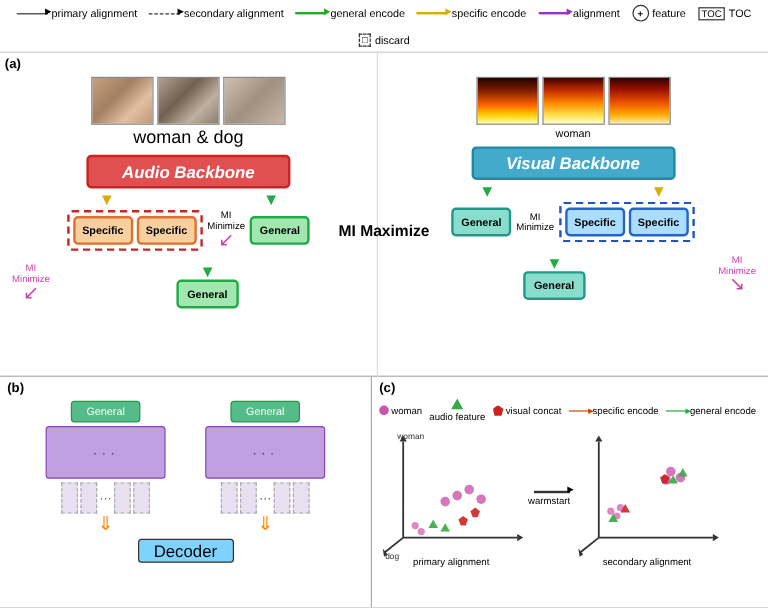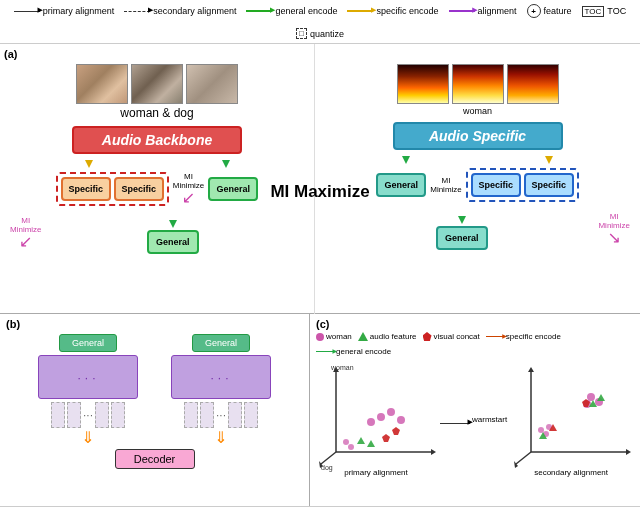--- a/index.html
+++ b/index.html
@@ -77,38 +77,38 @@
   <div class="legend-item">
     <span style="display:inline-block;width:14px;height:14px;border:1.5px solid #333;border-radius:50%;text-align:center;line-height:13px;font-size:8px;font-weight:bold;">+</span>
     <span>feature</span>
   </div>
   <div class="legend-item">
     <span style="font-size:8px;border:1px solid #333;padding:0 2px;">TOC</span>
     <span>TOC</span>
   </div>
   <div class="legend-item">
     <span style="font-size:8px;border:1px dashed #333;padding:0 2px;">□</span>
-    <span>quantize</span>
+    <span>discard</span>
   </div>
 </div>
 
 <div style="display:flex;width:640px;height:270px;border-bottom:1px solid #aaa;position:relative;">
   <span class="panel-a-label">(a)</span>
 
   <div style="width:315px;height:270px;position:relative;border-right:1px solid #ddd;">
 
     <div style="display:flex;justify-content:center;gap:3px;padding-top:20px;">
 
       <div style="width:52px;height:40px;border:1px solid #888;background:linear-gradient(135deg,#c8a080 0%,#a08060 40%,#e0c0a0 70%,#c09878 100%);overflow:hidden;"></div>
 
       <div style="width:52px;height:40px;border:1px solid #888;background:linear-gradient(135deg,#b0a090 0%,#706050 40%,#c0b0a0 70%,#888070 100%);"></div>
 
       <div style="width:52px;height:40px;border:1px solid #888;background:linear-gradient(135deg,#d0c0b0 0%,#a09080 50%,#c8b8a8 100%);"></div>
     </div>
-    <div style="text-align:center;font-size:12px;margin-top:2px;">woman &amp; dog</div>
+    <div style="text-align:center;font-size:15px;margin-top:2px;">woman &amp; dog</div>
 
     <div style="margin:6px auto 0;width:170px;height:28px;background:#e05050;border:2.5px solid #cc2222;border-radius:4px;display:flex;align-items:center;justify-content:center;color:white;font-size:14px;font-style:italic;font-weight:bold;">Audio Backbone</div>
 
     <div style="display:flex;justify-content:space-around;padding:0 20px;margin-top:4px;">
       <div style="display:flex;flex-direction:column;align-items:center;">
         <div style="width:0;height:0;border-left:4px solid transparent;border-right:4px solid transparent;border-top:8px solid #ddaa00;margin-top:2px;"></div>
       </div>
       <div style="display:flex;flex-direction:column;align-items:center;">
         <div style="width:0;height:0;border-left:4px solid transparent;border-right:4px solid transparent;border-top:8px solid #22aa44;margin-top:2px;"></div>
       </div>
@@ -134,32 +134,32 @@
         <span>Minimize</span>
         <span style="font-size:16px;line-height:1;">↙</span>
       </div>
       <div style="flex:1;display:flex;flex-direction:column;align-items:center;margin-top:8px;">
         <div style="width:0;height:0;border-left:4px solid transparent;border-right:4px solid transparent;border-top:8px solid #22aa44;margin-bottom:2px;"></div>
         <div style="width:52px;height:24px;background:#a0e8b0;border:2px solid #22aa44;border-radius:4px;display:flex;align-items:center;justify-content:center;font-size:9px;font-weight:bold;">General</div>
       </div>
     </div>
   </div>
 
-  <div style="position:absolute;left:50%;top:55%;transform:translate(-50%,-50%);font-size:17px;font-weight:bold;white-space:nowrap;z-index:10;">MI Maximize</div>
+  <div style="position:absolute;left:50%;top:55%;transform:translate(-50%,-50%);font-size:13px;font-weight:bold;white-space:nowrap;z-index:10;">MI Maximize</div>
 
   <div style="width:325px;height:270px;position:relative;">
 
     <div style="display:flex;justify-content:center;gap:3px;padding-top:20px;">
       <div style="width:52px;height:40px;border:1px solid #888;background:linear-gradient(180deg,#220000 0%,#882200 30%,#ff6600 60%,#ffcc00 80%,#ffffaa 100%);"></div>
       <div style="width:52px;height:40px;border:1px solid #888;background:linear-gradient(180deg,#440000 0%,#cc3300 30%,#ff8800 55%,#ffdd44 80%,#ffffcc 100%);"></div>
       <div style="width:52px;height:40px;border:1px solid #888;background:linear-gradient(180deg,#330000 0%,#991100 25%,#ee5500 55%,#ffaa00 80%,#ffeeaa 100%);"></div>
     </div>
     <div style="text-align:center;font-size:9px;margin-top:2px;">woman</div>
 
-    <div style="margin:6px auto 0;width:170px;height:28px;background:#44aacc;border:2.5px solid #2288aa;border-radius:4px;display:flex;align-items:center;justify-content:center;color:white;font-size:14px;font-style:italic;font-weight:bold;">Audio Specific</div>
+    <div style="margin:6px auto 0;width:170px;height:28px;background:#44aacc;border:2.5px solid #2288aa;border-radius:4px;display:flex;align-items:center;justify-content:center;color:white;font-size:14px;font-style:italic;font-weight:bold;">Visual Backbone</div>
 
     <div style="display:flex;justify-content:space-around;padding:0 20px;margin-top:4px;">
       <div style="width:0;height:0;border-left:4px solid transparent;border-right:4px solid transparent;border-top:8px solid #22aa44;margin-top:2px;"></div>
       <div style="width:0;height:0;border-left:4px solid transparent;border-right:4px solid transparent;border-top:8px solid #ddaa00;margin-top:2px;"></div>
     </div>
 
     <div style="display:flex;align-items:center;justify-content:center;gap:4px;margin-top:4px;">
       <div style="width:50px;height:24px;background:#88ddcc;border:2px solid #229988;border-radius:4px;display:flex;align-items:center;justify-content:center;font-size:9px;font-weight:bold;">General</div>
       <div style="display:flex;flex-direction:column;align-items:center;font-size:8px;">
         <span>MI</span>
@@ -218,34 +218,34 @@
           <span style="font-size:10px;color:#555;align-self:center;">···</span>
           <div style="width:14px;height:26px;border:1px dashed #aaa;background:#e8e0f0;"></div>
           <div style="width:14px;height:26px;border:1px dashed #aaa;background:#e8e0f0;"></div>
         </div>
         <div style="font-size:16px;color:#ff8800;line-height:1.2;">⇓</div>
       </div>
     </div>
 
     
     <div style="display:flex;justify-content:center;margin-top:2px;">
-      <div style="width:80px;height:20px;border:1.5px solid #333;background:#f9a8d4;border-radius:3px;font-size:11px;display:flex;align-items:center;justify-content:center;">Decoder</div>
+      <div style="width:80px;height:20px;border:1.5px solid #333;background:#7dd3fc;border-radius:3px;font-size:14px;display:flex;align-items:center;justify-content:center;">Decoder</div>
     </div>
   </div>
 
   <div style="width:330px;position:relative;padding:4px 6px;">
     <span style="font-weight:bold;font-size:11px;">(c)</span>
 
     
     <div style="display:flex;gap:6px;flex-wrap:wrap;font-size:8px;margin-top:2px;">
       <div style="display:flex;align-items:center;gap:2px;">
         <div style="width:8px;height:8px;background:#cc55aa;border-radius:50%;"></div>
         <span>woman</span>
       </div>
-      <div style="display:flex;align-items:center;gap:2px;">
+      <div style="display:flex;align-items:center;gap:2px;flex-direction:column;">
         <div style="width:0;height:0;border-left:5px solid transparent;border-right:5px solid transparent;border-bottom:9px solid #33aa44;"></div>
         <span>audio feature</span>
       </div>
       <div style="display:flex;align-items:center;gap:2px;">
         <div style="width:9px;height:9px;background:#cc2222;clip-path:polygon(50% 0%,100% 38%,82% 100%,18% 100%,0% 38%);"></div>
         <span>visual concat</span>
       </div>
       <div style="display:flex;align-items:center;gap:2px;">
         <span style="display:inline-block;width:18px;height:0;border-top:1.5px solid #cc4400;position:relative;">
           <span style="position:absolute;right:-3px;top:-5px;font-size:6px;color:#cc4400;">▶</span>
@@ -288,21 +288,21 @@
           <polygon points="70,72 74,75 72,80 68,80 66,75" fill="#cc2222" opacity="0.9"></polygon>
           <polygon points="80,65 84,68 82,73 78,73 76,68" fill="#cc2222" opacity="0.9"></polygon>
 
           <circle cx="35" cy="85" r="3" fill="#cc55aa" opacity="0.7"></circle>
           <circle cx="30" cy="80" r="3" fill="#cc55aa" opacity="0.7"></circle>
         </svg>
         <div style="font-size:8px;text-align:center;margin-top:1px;">primary
 alignment</div>
       </div>
 
-      <div style="display:flex;flex-direction:row;align-items:flex-end;gap:2px;">
+      <div style="display:flex;flex-direction:column;align-items:flex-end;gap:2px;">
         <div style="display:flex;align-items:center;gap:2px;">
           <div style="width:30px;height:1.5px;background:#333;position:relative;">
             <span style="position:absolute;right:-3px;top:-5px;font-size:7px;">▶</span>
           </div>
         </div>
         <span style="font-size:8px;">warmstart</span>
       </div>
 
       <div style="display:flex;flex-direction:column;align-items:center;">
         <svg width="120" height="105" style="overflow:visible;">

